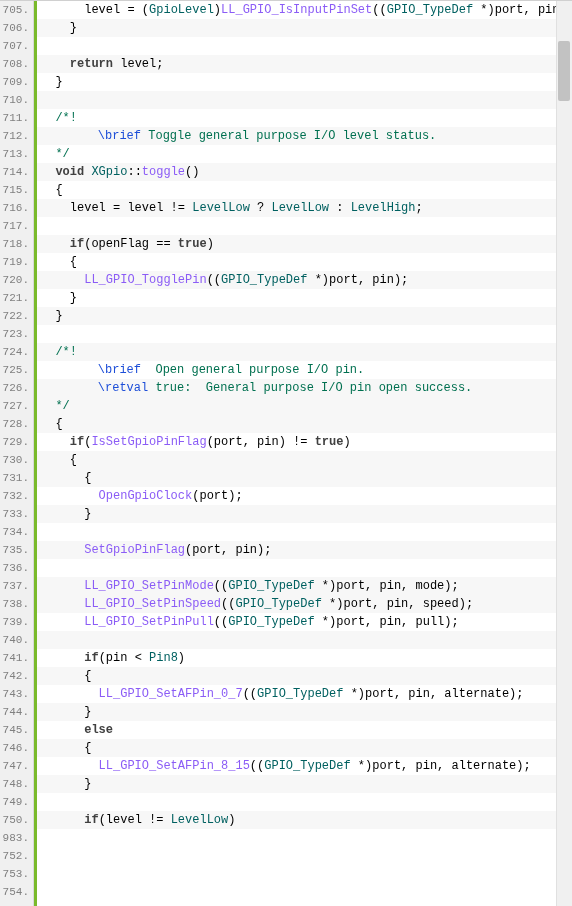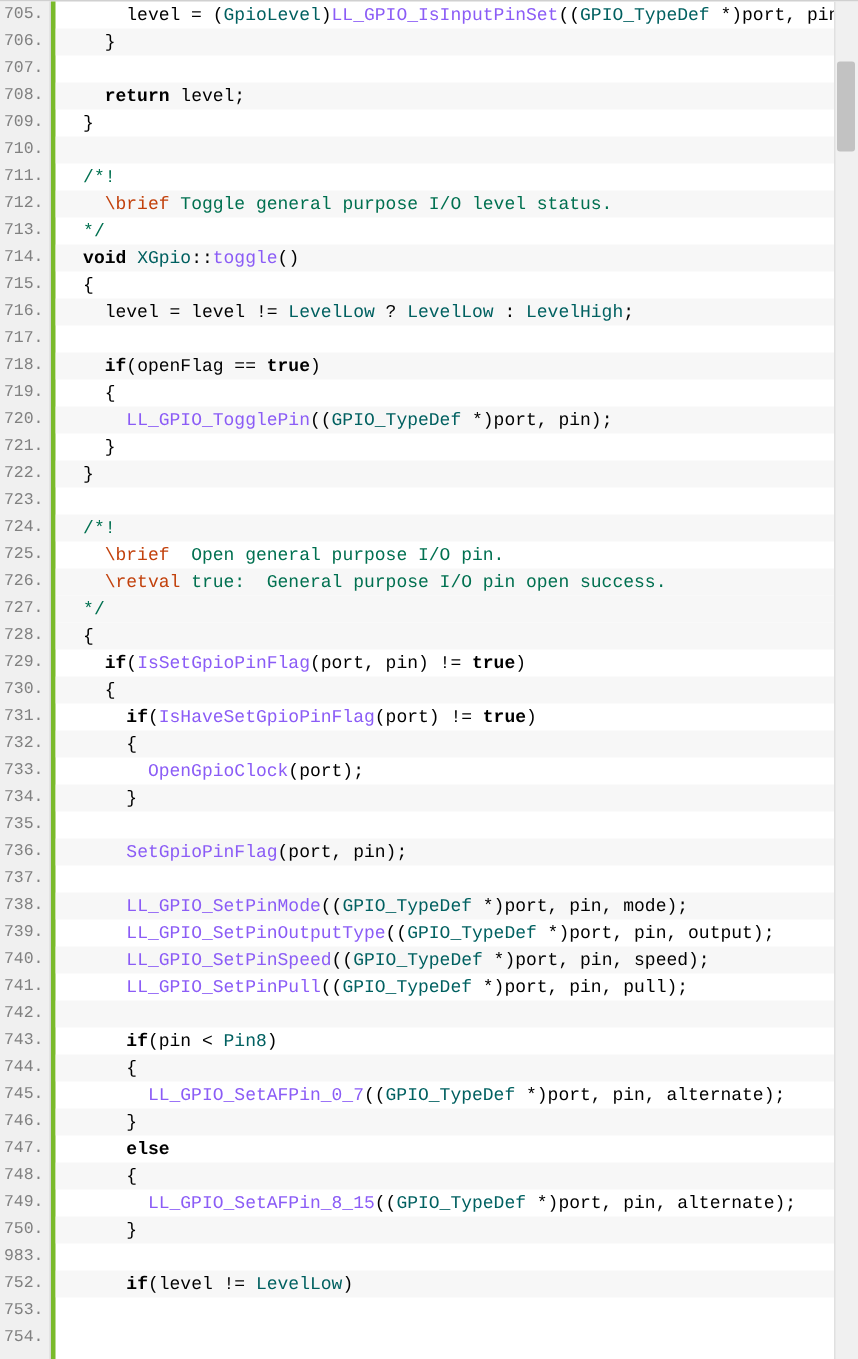--- a/index.html
+++ b/index.html
@@ -40,25 +40,25 @@
     position: relative;
     overflow: hidden;
   }
   .line {
     height: 18px;
     white-space: pre;
     padding-left: 4px;
   }
   .line.alt { background: #f7f7f7; }
   
-  .kw  { color: #000000; font-weight: bold; }   
+  .kw  { color: #404040; font-weight: bold; }   
   .typ { color: #006060; }                       
   .fn  { color: #8b5cf6; }                       
   .cmt { color: #007050; }                       
-  .doc { color: #c2410c; }
+  .doc { color: #1d4ed8; margin-left: 28px; }
   .plain { color: #000000; }
   .scrollbar-track {
     position: absolute;
     right: 0;
     top: 0;
     bottom: 0;
     width: 16px;
     background: #f0f0f0;
     border-left: 1px solid #e0e0e0;
   }
@@ -149,29 +149,27 @@
       <div class="line"><span class="plain">    }</span></div>
       <div class="line alt"><span class="plain">  }</span></div>
       <div class="line"><span class="plain"></span></div>
       <div class="line alt"><span class="cmt">  /*!</span></div>
       <div class="line"><span class="cmt">    </span><span class="doc">\brief</span><span class="cmt">  Open general purpose I/O pin.</span></div>
       <div class="line alt"><span class="cmt">    </span><span class="doc">\retval</span><span class="cmt"> true:  General purpose I/O pin open success.</span></div>
       <div class="line alt"><span class="cmt">  */</span></div>
       <div class="line alt"><span class="plain">  {</span></div>
       <div class="line"><span class="plain">    </span><span class="kw">if</span><span class="plain">(</span><span class="fn">IsSetGpioPinFlag</span><span class="plain">(port, pin) != </span><span class="kw">true</span><span class="plain">)</span></div>
       <div class="line alt"><span class="plain">    {</span></div>
-      <div class="line"><span class="plain">      </span><span class="kw">if</span><span class="plain">(</span><span class="fn">IsHaveSetGpioPinFlag</span><span class="plain">(port) != </span><span class="kw">true</span><span class="plain">)</span></div>
       <div class="line alt"><span class="plain">      {</span></div>
       <div class="line"><span class="plain">        </span><span class="fn">OpenGpioClock</span><span class="plain">(port);</span></div>
       <div class="line alt"><span class="plain">      }</span></div>
       <div class="line"><span class="plain"></span></div>
       <div class="line alt"><span class="plain">      </span><span class="fn">SetGpioPinFlag</span><span class="plain">(port, pin);</span></div>
       <div class="line"><span class="plain"></span></div>
       <div class="line alt"><span class="plain">      </span><span class="fn">LL_GPIO_SetPinMode</span><span class="plain">((</span><span class="typ">GPIO_TypeDef</span><span class="plain"> *)port, pin, mode);</span></div>
-      <div class="line"><span class="plain">      </span><span class="fn">LL_GPIO_SetPinOutputType</span><span class="plain">((</span><span class="typ">GPIO_TypeDef</span><span class="plain"> *)port, pin, output);</span></div>
       <div class="line alt"><span class="plain">      </span><span class="fn">LL_GPIO_SetPinSpeed</span><span class="plain">((</span><span class="typ">GPIO_TypeDef</span><span class="plain"> *)port, pin, speed);</span></div>
       <div class="line"><span class="plain">      </span><span class="fn">LL_GPIO_SetPinPull</span><span class="plain">((</span><span class="typ">GPIO_TypeDef</span><span class="plain"> *)port, pin, pull);</span></div>
       <div class="line alt"><span class="plain"></span></div>
       <div class="line"><span class="plain">      </span><span class="kw">if</span><span class="plain">(pin &lt; </span><span class="typ">Pin8</span><span class="plain">)</span></div>
       <div class="line alt"><span class="plain">      {</span></div>
       <div class="line"><span class="plain">        </span><span class="fn">LL_GPIO_SetAFPin_0_7</span><span class="plain">((</span><span class="typ">GPIO_TypeDef</span><span class="plain"> *)port, pin, alternate);</span></div>
       <div class="line alt"><span class="plain">      }</span></div>
       <div class="line"><span class="plain">      </span><span class="kw">else</span></div>
       <div class="line alt"><span class="plain">      {</span></div>
       <div class="line"><span class="plain">        </span><span class="fn">LL_GPIO_SetAFPin_8_15</span><span class="plain">((</span><span class="typ">GPIO_TypeDef</span><span class="plain"> *)port, pin, alternate);</span></div>

